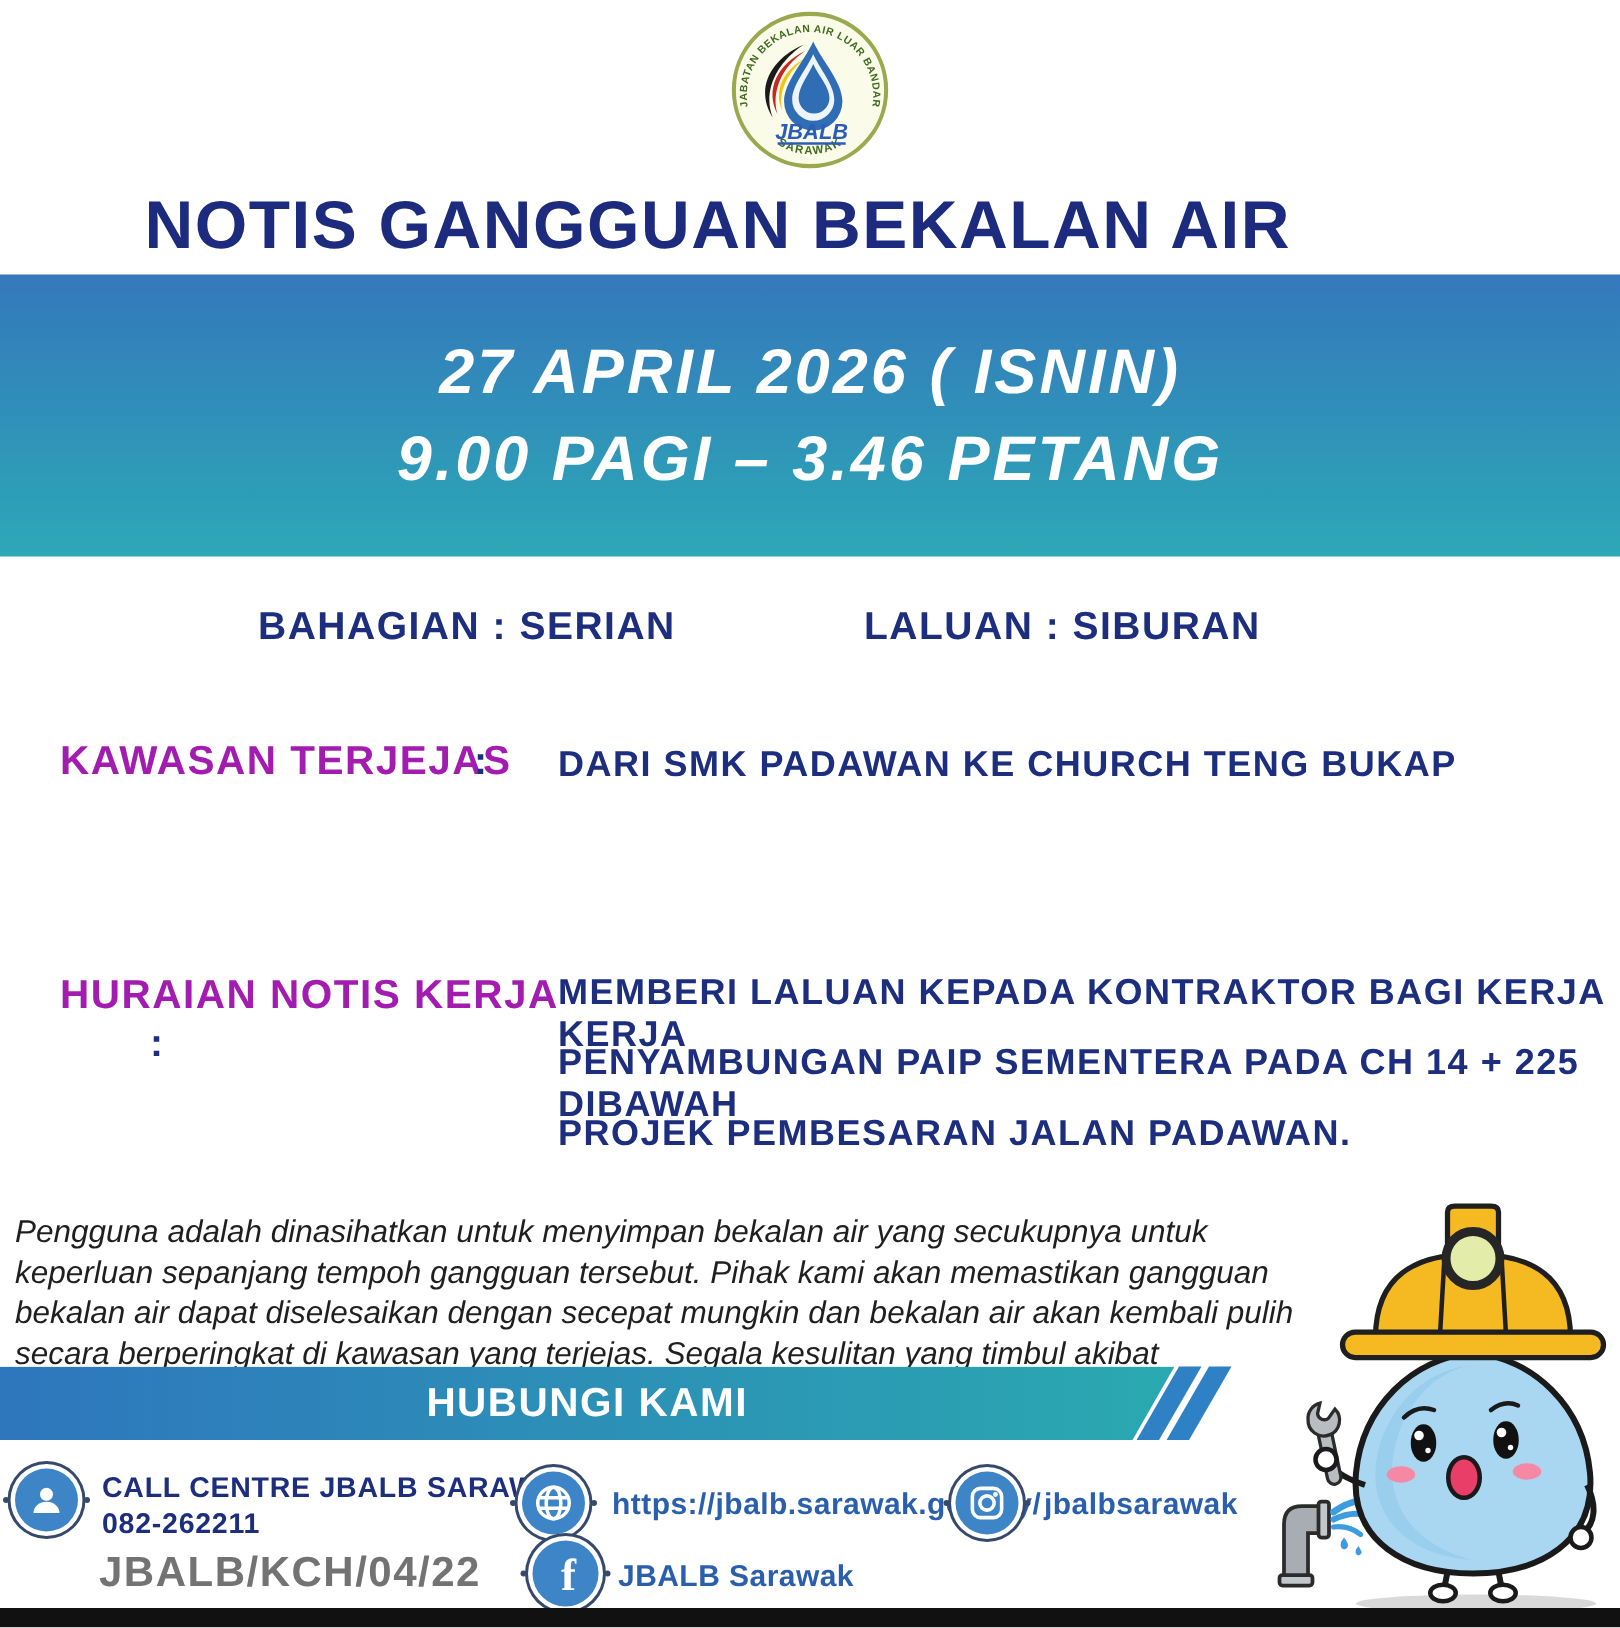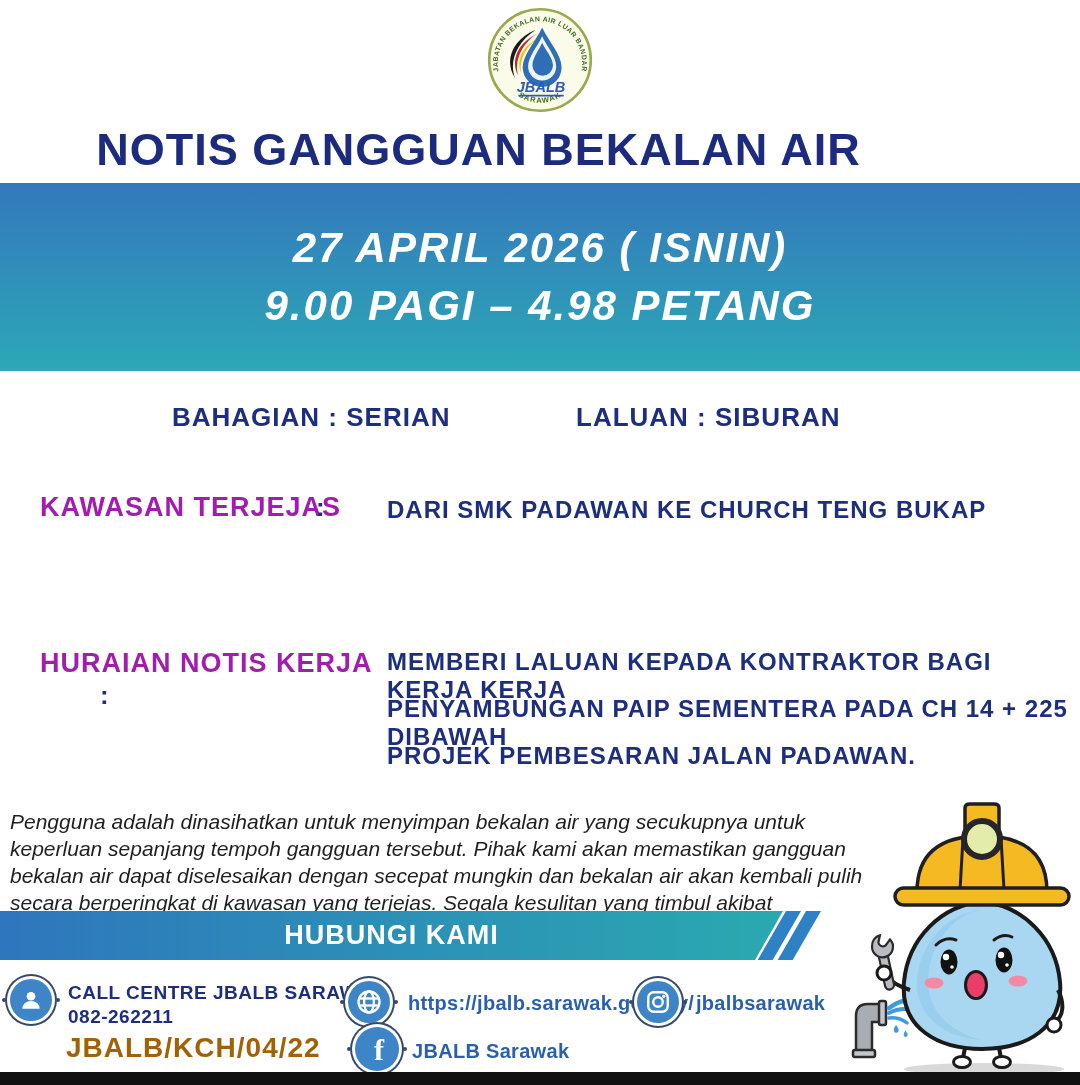--- a/index.html
+++ b/index.html
@@ -25,21 +25,21 @@
   }
   .date-line{font-size:42px;font-weight:bold;color:#ffffff;letter-spacing:2px;}
 
   
   .loc{top:402px;font-size:26px;font-weight:bold;color:#1c2e7d;letter-spacing:1px;}
   .loc-bahagian{left:172px;}
   .loc-daerah{left:576px;}
 
   
   .lbl{font-size:27px;font-weight:bold;color:#a21caf;letter-spacing:1px;}
-  .val{font-size:24px;font-weight:bold;color:#1c2e7d;letter-spacing:1px;margin-left:15px;}
+  .val{font-size:24px;font-weight:bold;color:#1c2e7d;letter-spacing:1px;}
   .colon{font-size:26px;font-weight:bold;color:#1c2e7d;}
 
   
   .advisory{
     top:808px;left:10px;width:856px;
     font-style:italic;font-size:21px;line-height:27px;color:#1f1f1f;
     font-weight:500;
   }
 
   
@@ -67,21 +67,21 @@
     content:"";position:absolute;width:4px;height:4px;border-radius:50%;
     background:#37496b;top:50%;margin-top:-2px;
   }
   .badge::before{left:-8px;}
   .badge::after{right:-8px;}
 
   .c-label{font-size:19px;font-weight:bold;color:#1c2e7d;letter-spacing:0.5px;}
   .c-link{font-size:20px;font-weight:bold;color:#2a5fae;letter-spacing:0.3px;}
 
   .refnum{
-    top:1032px;left:66px;font-size:28px;font-weight:bold;color:#a16207;
+    top:1032px;left:66px;font-size:28px;font-weight:bold;color:#737373;
     letter-spacing:1px;
   }
 
   .bottom-bar{top:1072px;left:0;width:1080px;height:13px;background:#111111;}
 </style>
 </head>
 <body>
 
 <div class="poster">
 
@@ -106,21 +106,21 @@
     <path d="M52,28 C48,37 39,47 39,56 A13,13 0 0 0 65,56 C65,47 56,37 52,28 Z" fill="#eef4fb"></path>
     <path d="M52,34 C49,41 43,48 43,55 A9.5,9.5 0 0 0 62,55 C62,48 55,41 52,34 Z" fill="#2f6db5"></path>
     <text x="51" y="80" text-anchor="middle" font-size="13.5" font-weight="bold" font-style="italic" fill="#2a5cb8" font-family="Liberation Sans, sans-serif">JBALB</text>
     <line x1="30" y1="83" x2="72" y2="83" stroke="#2a5cb8" stroke-width="1.6"></line>
   </svg>
 
   <div class="abs title">NOTIS GANGGUAN BEKALAN AIR BERJADUAL</div>
 
   <div class="abs date-banner">
     <div class="date-line">27 APRIL 2026 ( ISNIN)</div>
-    <div class="date-line">9.00 PAGI – 4.98 PETANG</div>
+    <div class="date-line">9.00 PAGI – 3.46 PETANG</div>
   </div>
 
   <div class="abs loc loc-bahagian">
     <span>BAHAGIAN</span>
     <span>:</span>
     <span>SERIAN</span>
   </div>
   <div class="abs loc loc-daerah">
     <span>LALUAN</span>
     <span>:</span>

